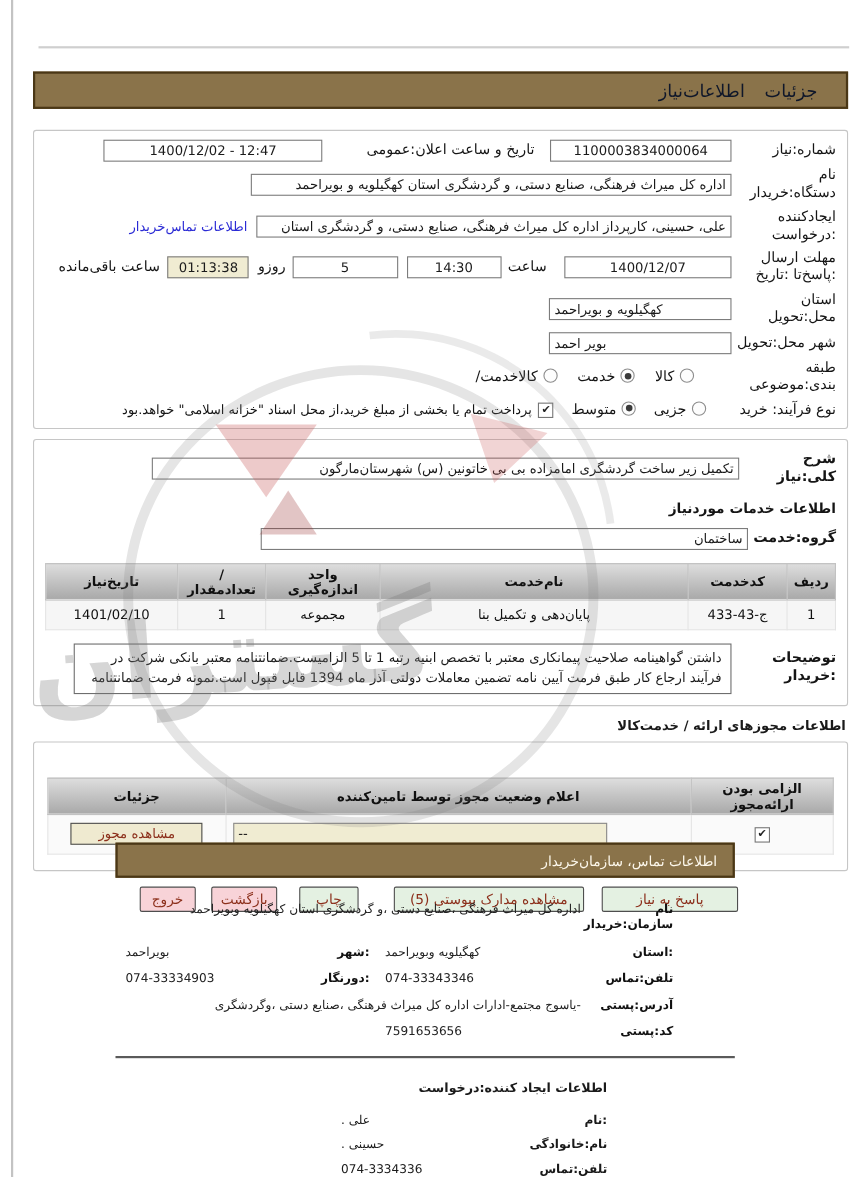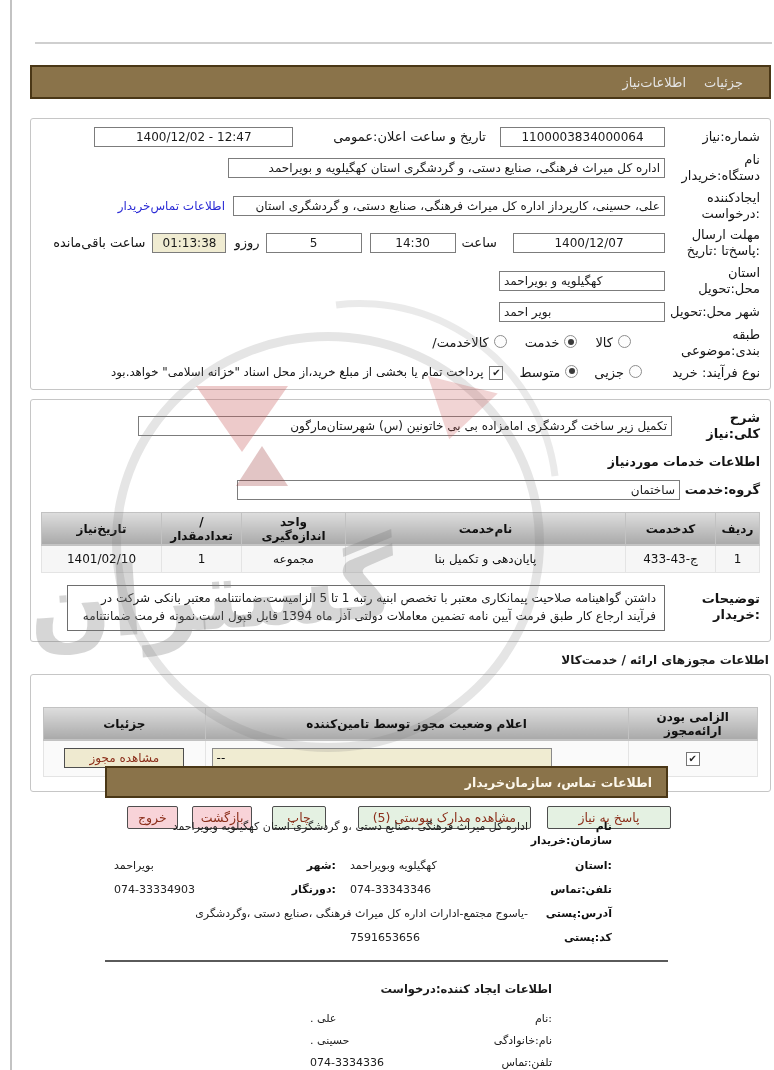--- a/index.html
+++ b/index.html
@@ -2,21 +2,21 @@
 <html lang="fa" dir="rtl"><head>
 <meta charset="utf-8">
 <style>
   *{box-sizing:border-box;margin:0;padding:0}
   html,body{width:774px;height:1070px}
   body{position:relative;background:#fff;font-family:"DejaVu Sans",sans-serif;font-size:12px;color:#1a1a1a;direction:rtl;overflow:hidden}
   .vrule{position:absolute;left:10px;top:0;width:2px;height:1070px;background:#c3c3c3}
   .hrule{position:absolute;top:42px;left:35px;width:737px;height:2px;background:#cfcfcf}
   .content{position:absolute;top:65px;right:3px;width:741px}
   .tabsbar{height:34px;background:#8a734a;border:2px solid #4a3716;display:flex;align-items:center;justify-content:flex-start;padding-right:26px;gap:18px}
-  .tab{color:#e5e5e5;font-size:13px;cursor:default}
+  .tab{color:#0f172a;font-size:16px;cursor:default}
   .box{border:1px solid #c6c6c6;border-radius:3px;background:#fff;padding:8px 10px}
   .box1{margin-top:19px}
   .row{display:flex;align-items:center;margin-bottom:5px}
   .lbl{flex-shrink:0;color:#151515;font-size:13px;line-height:1.25}
   .b{font-weight:bold}
   .field{flex-shrink:0;border:1px solid #7c7c7c;background:#fff;height:20px;line-height:18px;padding:0 4px;font-size:12px;overflow:hidden;white-space:nowrap}
   .center{text-align:center}
   .leftal{text-align:left}
   .num{direction:ltr;unicode-bidi:embed}
   .beige{background:#f0ecd2}
@@ -31,33 +31,33 @@
   .tbl2 td{height:36px;background:#fafafa}
   .notesbox{border:1px solid #6e6e6e;padding:3px 8px;font-size:12px;line-height:1.55;height:46px;overflow:hidden;text-align:right}
   .lic-head{margin:11px 2px 7px 0;font-size:12px;font-weight:600;text-align:right}
   .btnrow{display:flex;align-items:center;margin-top:14px;padding-right:100px}
   .btn{border:1px solid #4e4e4e;border-radius:2px;color:#8c2f1b;font-size:12.5px;padding:3px 14px;white-space:nowrap;cursor:pointer;text-align:center}
   .btn.green{background:#e4f1e2}
   .btn.pink{background:#f8d3d8}
   .status-input{display:block;border:1px solid #8a8a8a;background:#f0ecd2;height:21px;line-height:19px;width:340px;margin-right:70px;padding:0 4px;text-align:left;font-size:12px}
   .viewbtn{display:inline-block;border:1px solid #4e4e4e;background:#efead0;color:#8c2f1b;font-size:12px;padding:2px 24px;cursor:pointer}
   .bottom{position:absolute;top:766px;right:106px;width:563px;font-size:11px}
-  .bar2{height:32px;background:#8a734a;border:2px solid #4a3716;color:#fdf8ec;font-weight:bold;font-size:12.5px;display:flex;align-items:center;padding-right:14px}
+  .bar2{height:32px;background:#8a734a;border:2px solid #4a3716;color:#fdf8ec;font-weight:normal;font-size:12.5px;display:flex;align-items:center;padding-right:14px}
   .cgrid{margin-top:22px;padding-right:56px}
   .crow{display:flex;align-items:flex-start;margin-bottom:10px;line-height:1.3}
   .clbl{width:84px;flex-shrink:0;font-weight:bold;color:#111}
   .cval{width:192px;flex-shrink:0;text-align:left;padding-left:14px;color:#222}
   .clbl2{width:72px;flex-shrink:0;font-weight:bold;color:#111}
   .cval2{width:150px;flex-shrink:0;text-align:left;color:#222}
   .cval.wide{width:420px;text-align:right;padding-left:0}
   .divider{border-top:2px solid #5a5a5a;margin:14px 0 0 0}
   .creator{padding-right:116px;margin-top:20px}
   .chead{font-weight:bold;font-size:11.5px;margin-bottom:16px}
   .crrow{display:flex;margin-bottom:9px}
-  .crlbl{width:82px;flex-shrink:0;font-weight:normal}
+  .crlbl{width:82px;flex-shrink:0;font-weight:bold}
   .crval{width:170px;text-align:left;padding-left:10px}
   
   .wm{position:absolute;inset:0;pointer-events:none;z-index:40}
   .wm-ring{position:absolute;left:112px;top:332px;width:432px;height:420px;border:9px solid rgba(125,125,125,0.20);border-radius:50%}
   .wm-swoosh{position:absolute;left:160px;top:300px;width:400px;height:400px;border:7px solid transparent;border-top-color:rgba(125,125,125,0.16);border-radius:50%;transform:rotate(38deg)}
   .wm-text{position:absolute;left:28px;top:540px;font-size:96px;font-weight:bold;color:rgba(120,120,120,0.30);transform:rotate(-4deg);white-space:nowrap;letter-spacing:4px}
   .wm-tri1{position:absolute;left:196px;top:386px;width:0;height:0;border-left:46px solid transparent;border-right:46px solid transparent;border-top:66px solid rgba(200,90,90,0.32)}
   .wm-tri2{position:absolute;left:236px;top:446px;width:0;height:0;border-left:26px solid transparent;border-right:26px solid transparent;border-bottom:40px solid rgba(150,45,45,0.28)}
   .wm-tri3{position:absolute;left:420px;top:384px;width:0;height:0;border-left:36px solid transparent;border-right:36px solid transparent;border-top:56px solid rgba(200,90,90,0.26);transform:rotate(14deg)}
 </style>

